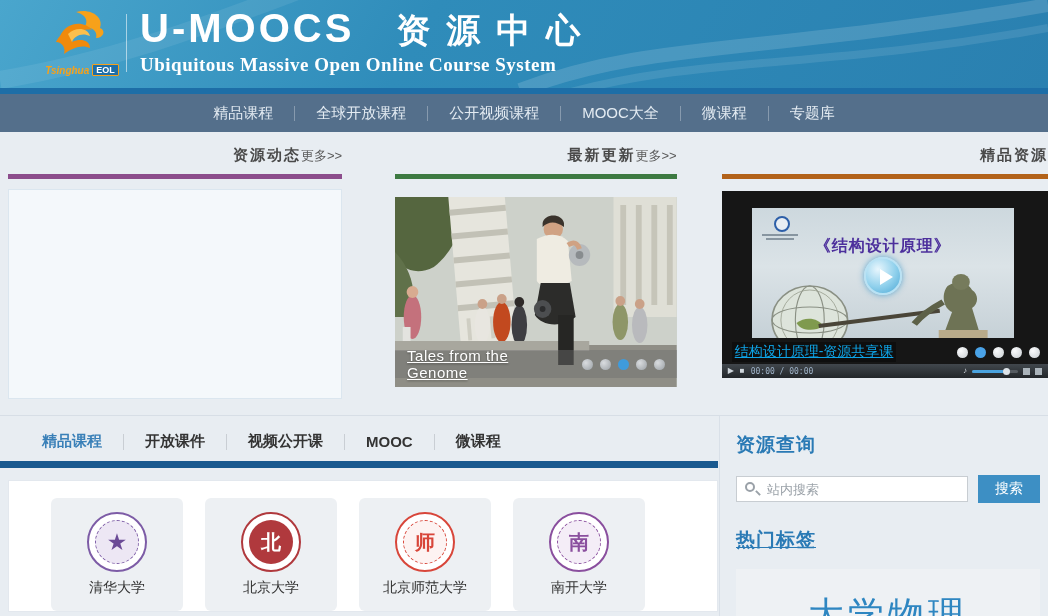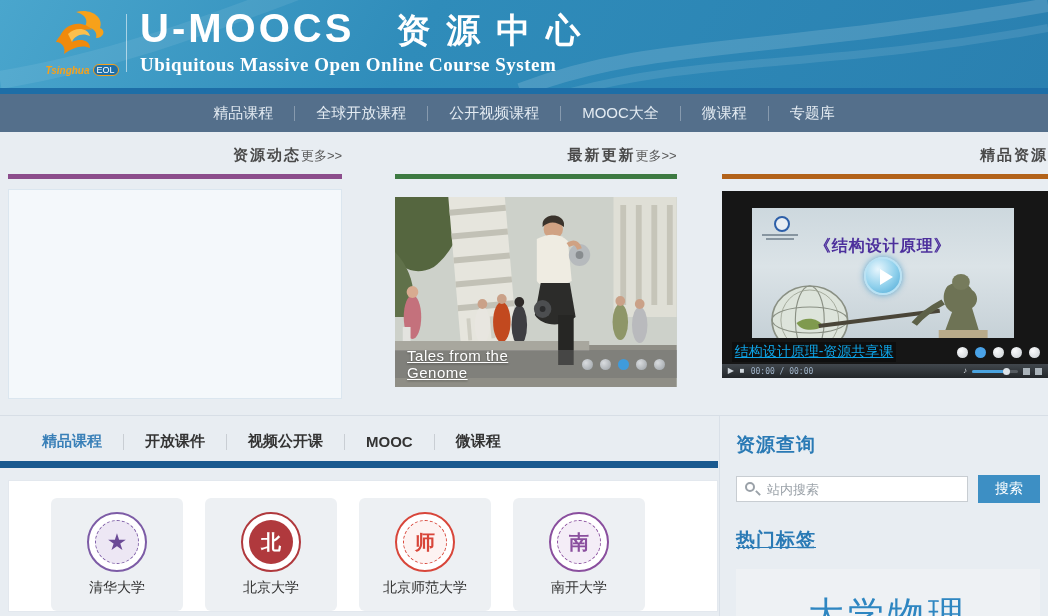--- a/index.html
+++ b/index.html
@@ -7,21 +7,21 @@
   body { font-family:"Liberation Sans", sans-serif; background:#e8edf2; position:relative; }
 
   
   .header { position:relative; height:88px; background:linear-gradient(120deg,#4aa6cd 0%, #2f8cba 40%, #2a80b0 100%); overflow:hidden; }
   .header svg.swirl { position:absolute; top:0; left:0; width:100%; height:100%; }
   .header-strip { height:6px; background:#1d6ea7; }
   .logo-block { position:absolute; left:38px; top:8px; width:80px; text-align:center; }
   .logo-bird { width:64px; height:50px; margin:0 auto; }
   .logo-text { display:flex; justify-content:center; align-items:flex-end; gap:3px; margin-top:2px;margin-left:8px; }
   .logo-text .t1 { color:#f7a11a; font-size:10px; font-weight:bold; font-style:italic; }
-  .logo-text .t2 { color:#fff; font-size:9px; font-weight:normal; background:#1e6fa8; border:1px solid #f7a11a; padding:0 3px; border-radius:6px; }
+  .logo-text .t2 { color:#fff; font-size:9px; font-weight:bold; background:#1e6fa8; border:1px solid #f7a11a; padding:0 3px; border-radius:1px; }
   .header-divider { position:absolute; left:126px; top:14px; width:1px; height:58px; background:rgba(255,255,255,.55); }
   .title-block { position:absolute; left:140px; top:8px; }
   .title-row { display:flex; align-items:baseline;justify-content:center; }
   .title-main { color:#fff; font-size:40px; font-weight:bold; letter-spacing:3px; line-height:1; }
   .title-cn { color:#fff; font-size:34px; font-weight:600; letter-spacing:16px; margin-left:42px; font-family:"DejaVu Serif", serif; line-height:1; }
   .title-sub { color:#fff; font-size:19px; font-weight:600; font-family:"Liberation Serif", serif; margin-top:6px; letter-spacing:.5px; }
 
   
   .nav { height:38px; background:#546f8b; display:flex; align-items:center; justify-content:center; }
   .nav-item { color:#e3ebf2; font-size:15px; padding:0 21px; cursor:pointer; white-space:nowrap; }

